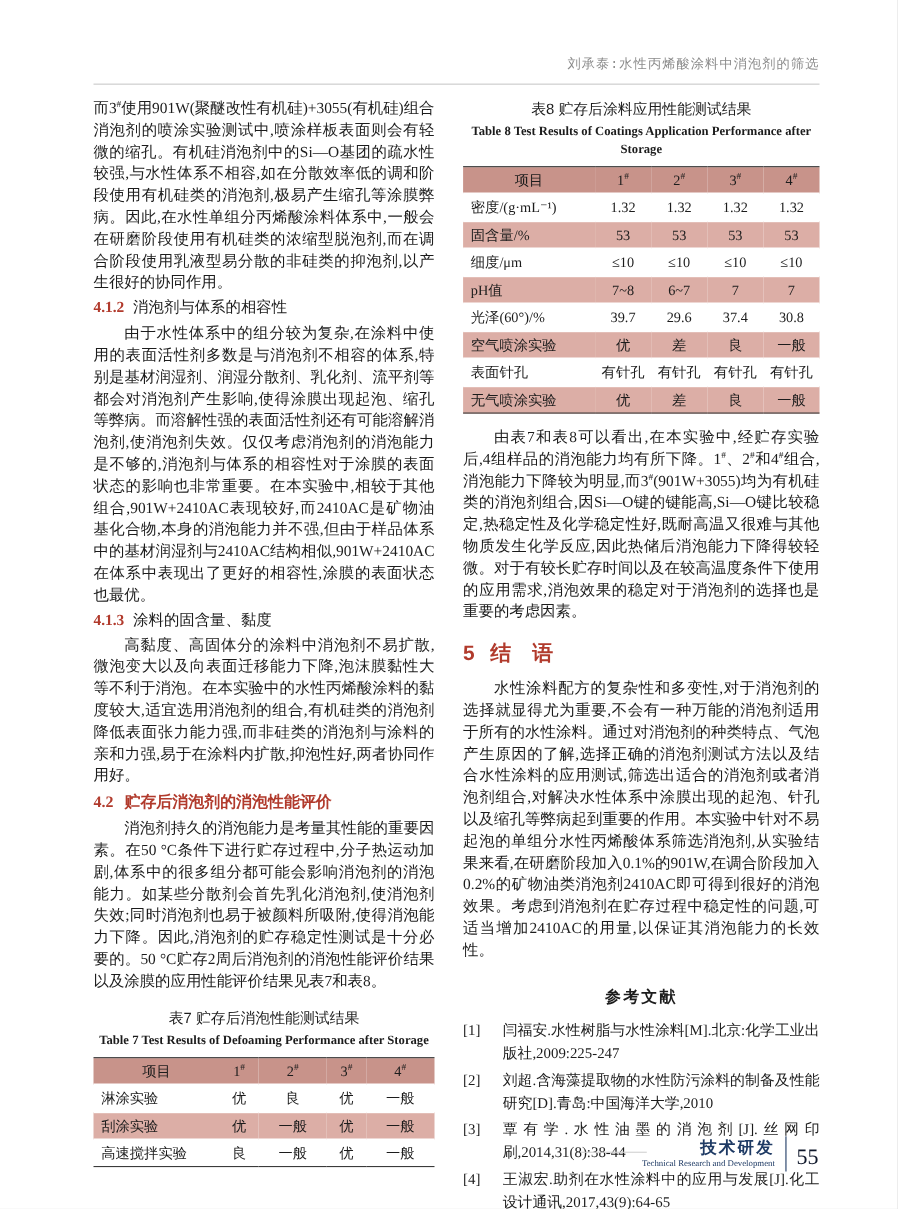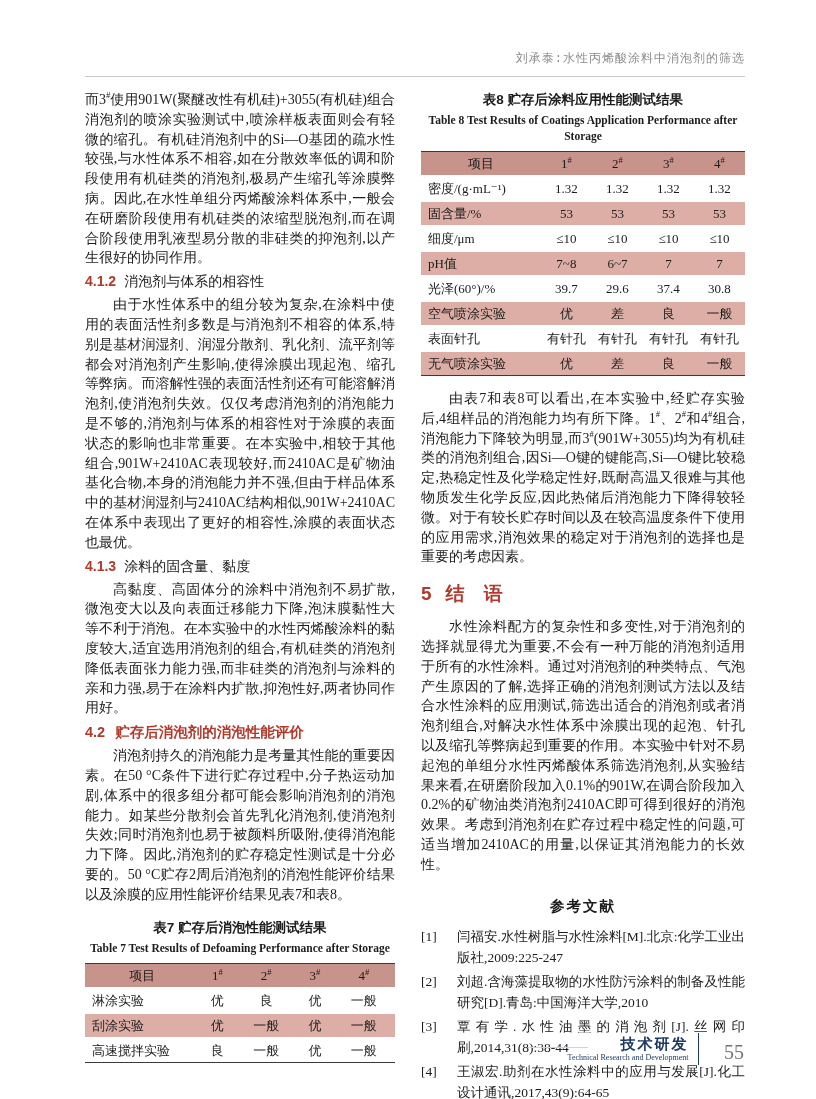--- a/index.html
+++ b/index.html
@@ -19,37 +19,37 @@
   .col-left{width:310px;}
   .col-right{width:324px;}
   .para{
     font-size:14px;line-height:19.8px;text-align:justify;margin:0;font-family:Liberation Serif, serif;
   }
   .para.indent{text-indent:2em;}
   
   .h3{font-size:14px;line-height:22px;margin:2px 0;}
   .h-num{
     color:var(--accent);font-weight:bold;
-    font-family:Liberation Sans, sans-serif;margin-right:8px;
+    font-family:Liberation Serif, serif;margin-right:8px;
   }
   .h-title{color:#1c1c1c;}
   .h2{font-size:14.5px;line-height:24px;margin:2px 0;font-weight:bold;color:var(--accent);}
   .h2 .h-num{margin-right:10px;}
   .h2 .h-title{color:var(--accent);font-family:"Liberation Sans","DejaVu Sans",sans-serif;}
   .h1{
     font-size:19px;font-weight:bold;color:var(--accent);
     font-family:"Liberation Sans","DejaVu Sans",sans-serif;
     margin:14px 0 10px;
   }
   .h1 .h1-num{margin-right:14px;}
   .h1 .h1-title{letter-spacing:7px;}
   
   .tbl-block{margin-top:14px;}
   .tbl-caption-zh{
-    text-align:center;font-weight:bold;font-size:13.5px;
+    text-align:center;font-weight:normal;font-size:13.5px;
     font-family:"Liberation Sans","DejaVu Sans",sans-serif;line-height:20px;
   }
   .tbl-caption-en{
     text-align:center;font-weight:bold;font-size:11.5px;line-height:16px;margin-top:2px;
   }
   table.data{
     width:100%;border-collapse:collapse;margin-top:7px;
     border-top:1.5px solid #3a3a3a;border-bottom:1.5px solid #3a3a3a;
     font-size:13px;
   }
@@ -76,21 +76,21 @@
     position:absolute;top:1033px;right:72px;
     display:flex;align-items:center;gap:9px;color:var(--navy);
   }
   .footer-left{text-align:right;}
   .footer-zh{
     font-size:15px;font-weight:bold;letter-spacing:2px;
     font-family:"Liberation Sans","DejaVu Sans",sans-serif;line-height:17px;
   }
   .footer-en{font-size:8px;line-height:11px;white-space:nowrap;}
   .footer-divider{width:1.5px;height:32px;background:var(--navy);}
-  .footer-page{font-size:20px;line-height:20px;padding-top:6px;color:#737373;margin-left:16px;}
+  .footer-page{font-size:20px;line-height:20px;padding-top:6px;color:#0f172a;}
   .footer-tick{
     position:absolute;top:1047px;right:228px;width:60px;height:1px;background:#d2d2d2;
   }
 </style>
 </head>
 <body>
 
 <div class="page">
 
   <div class="running-head">

